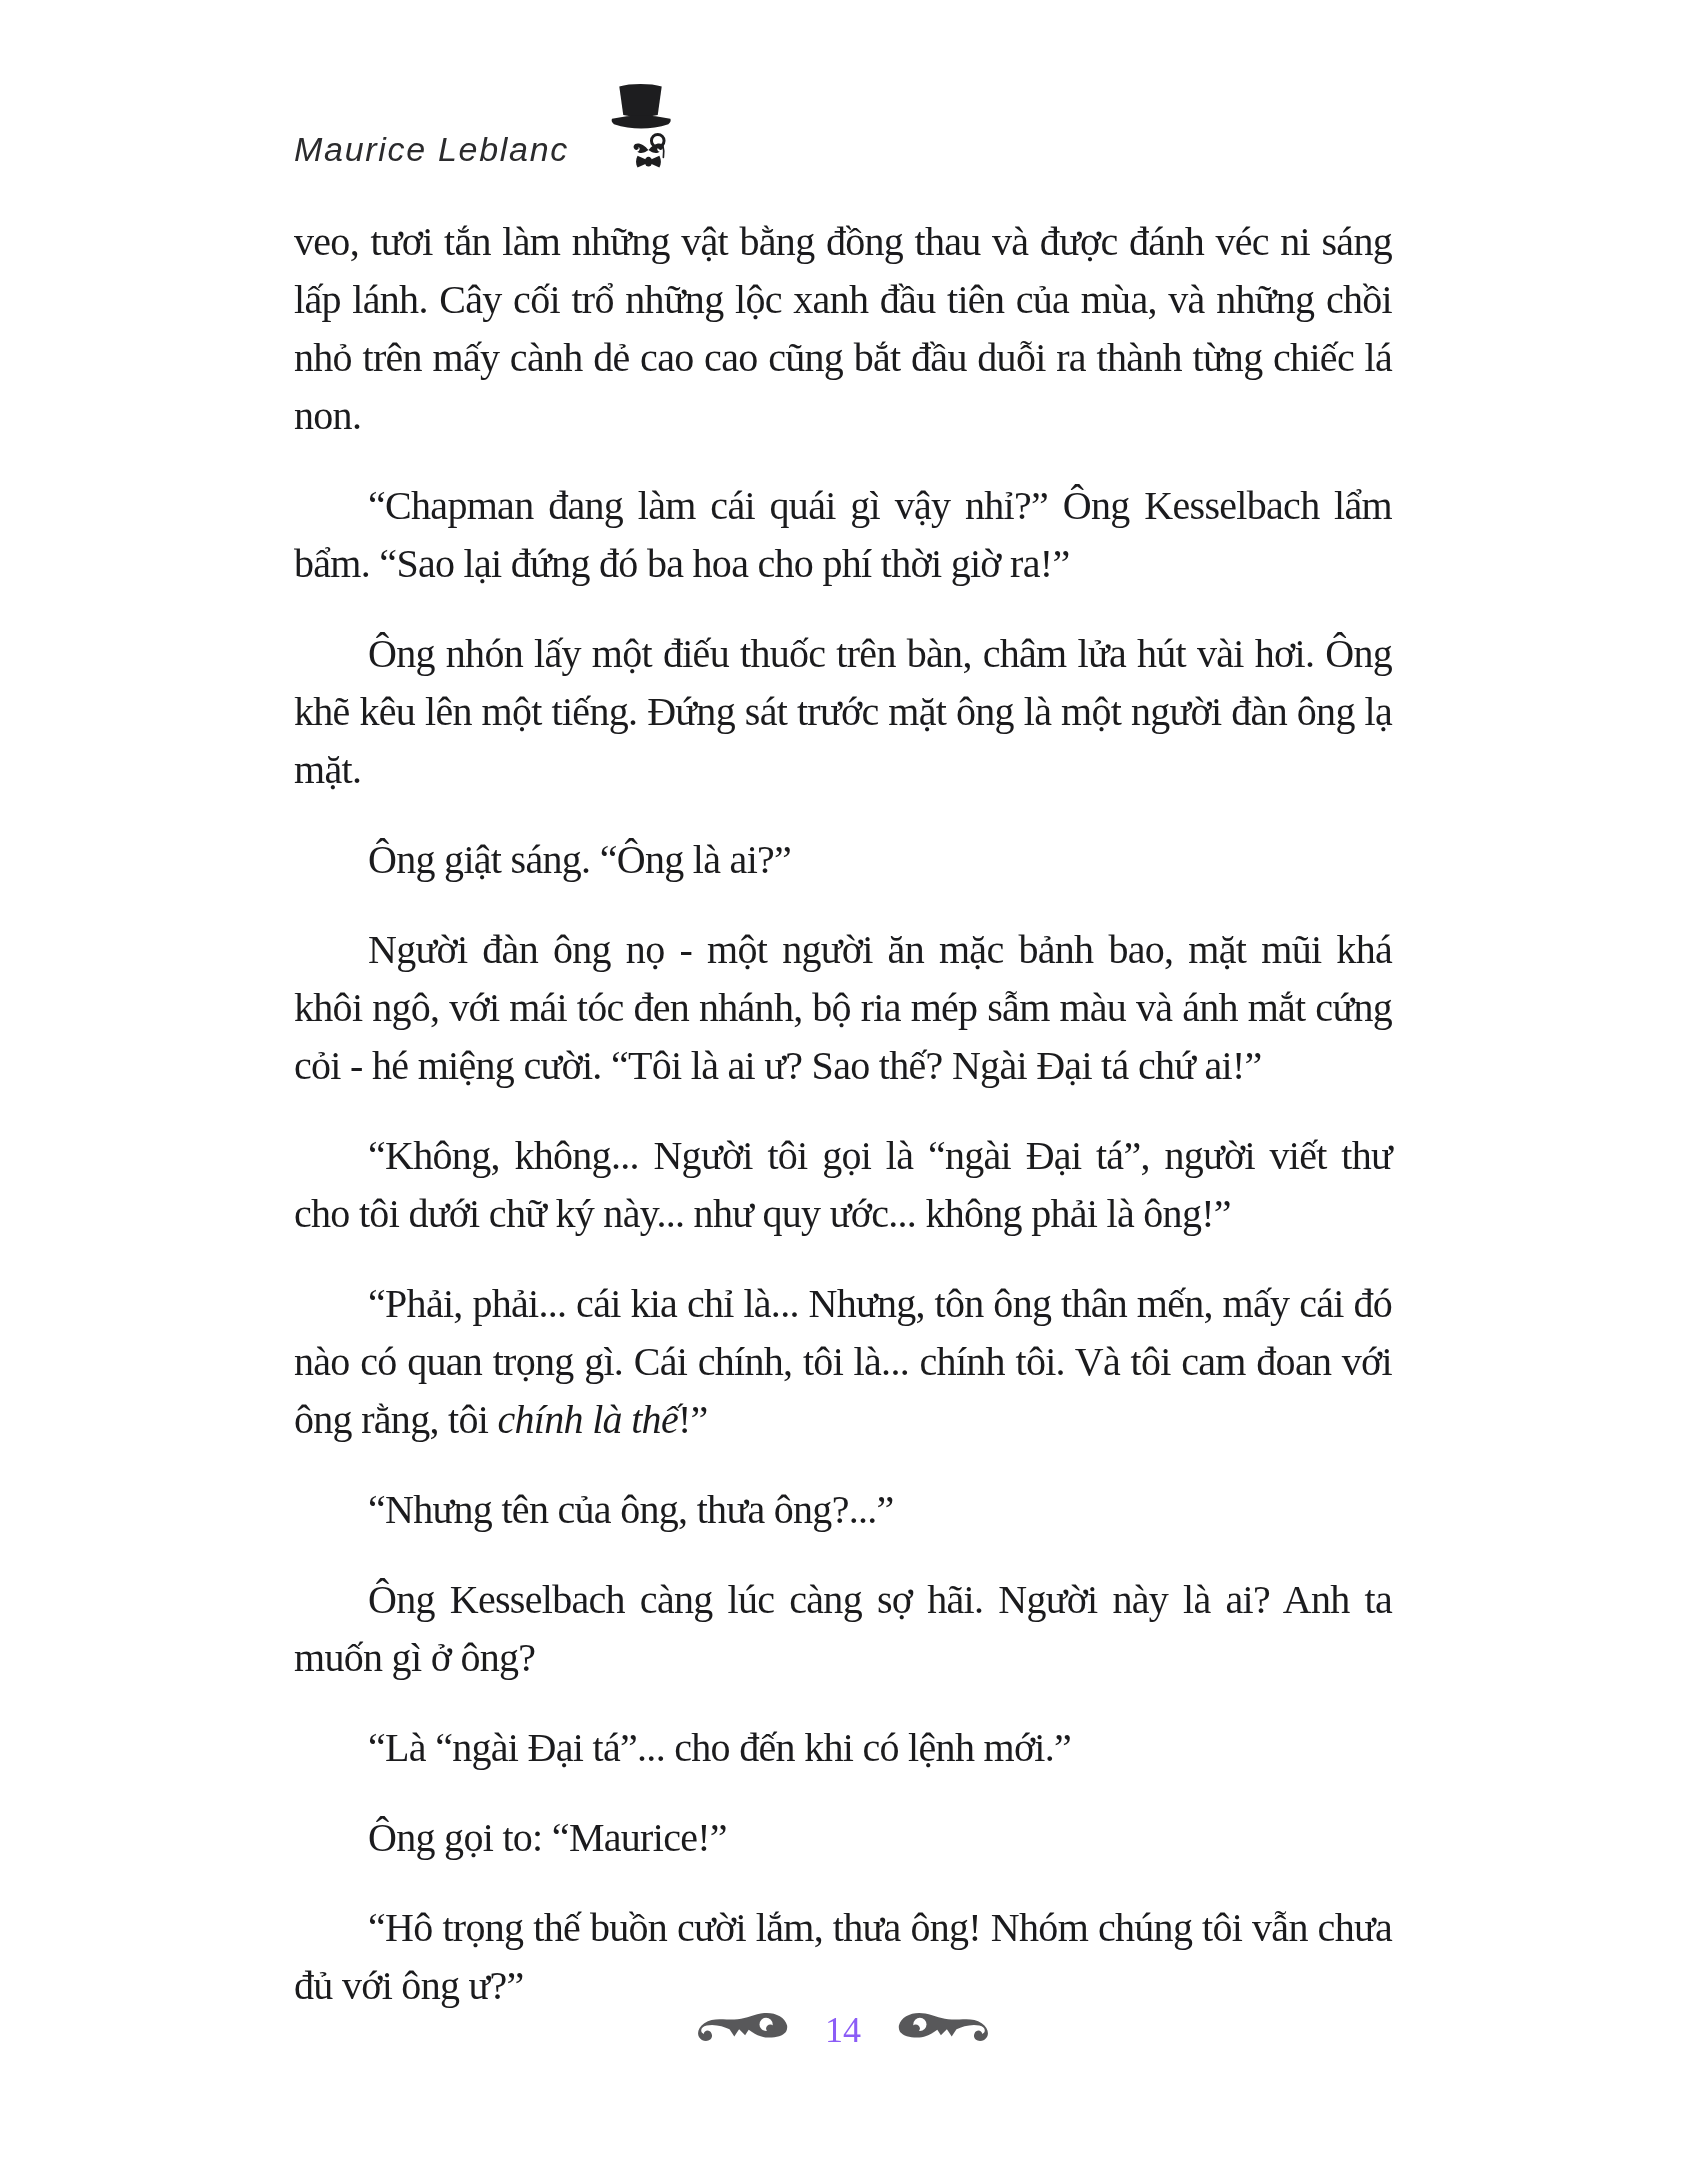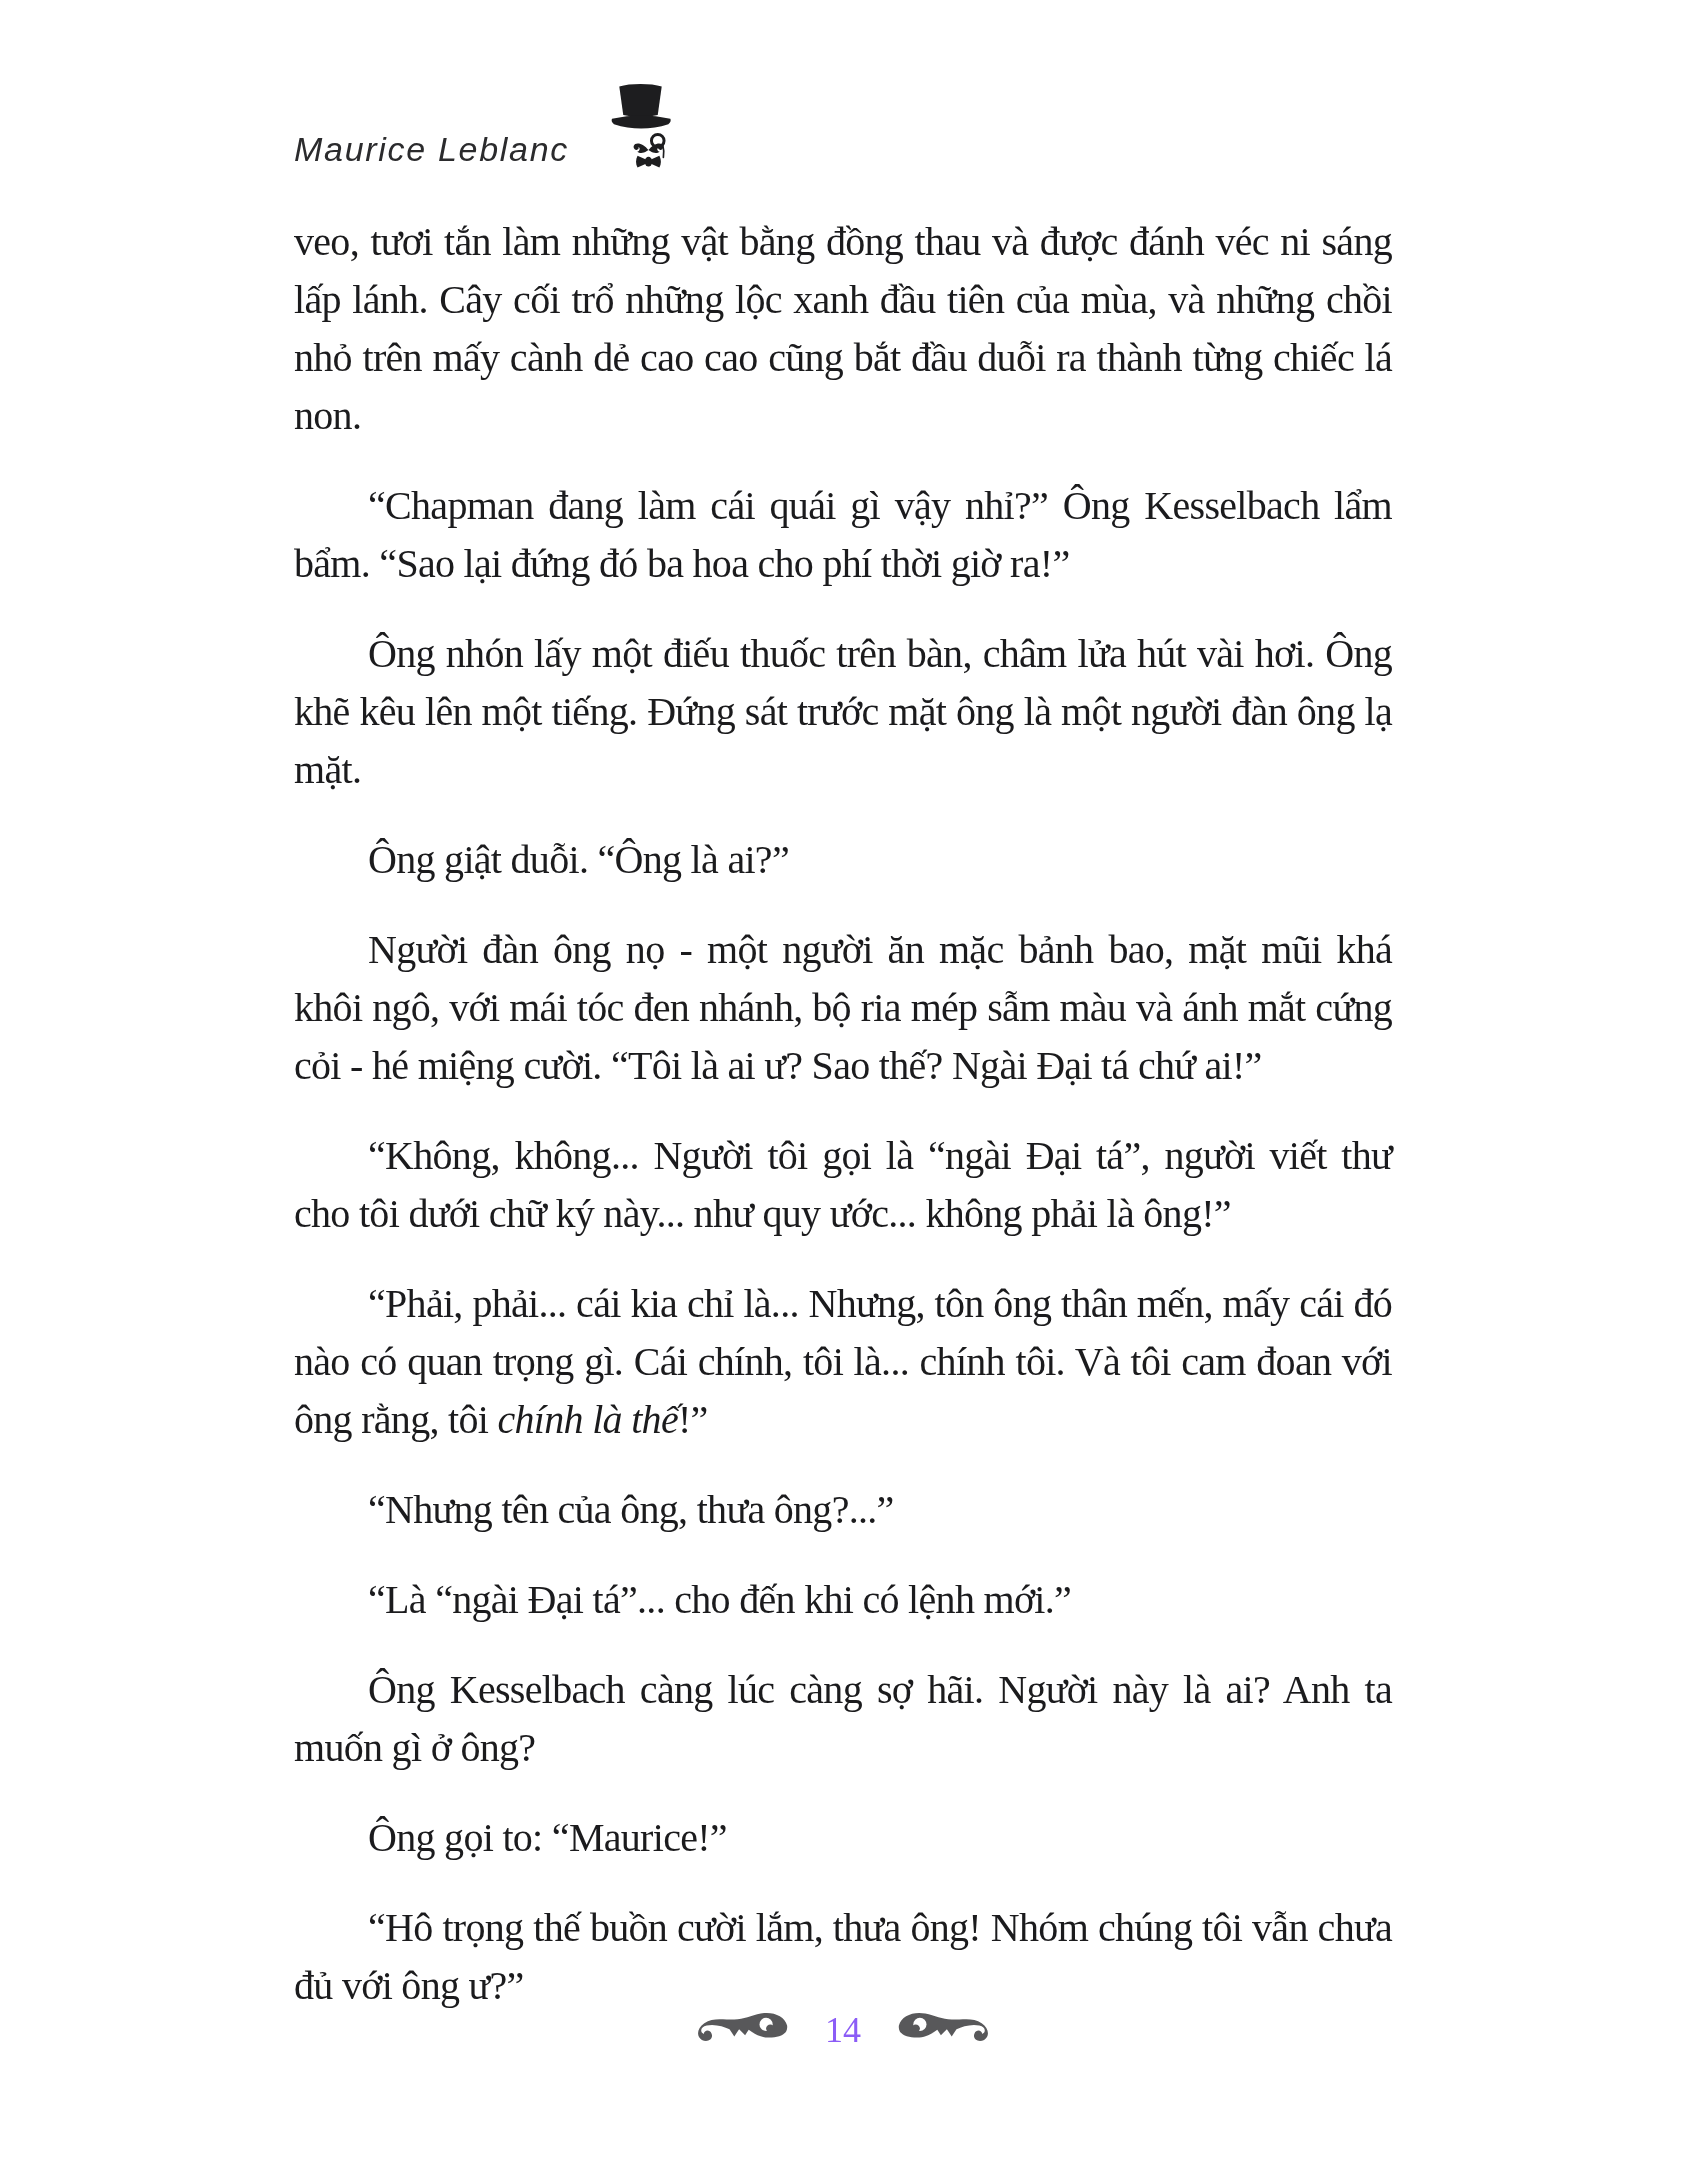--- a/index.html
+++ b/index.html
@@ -102,27 +102,27 @@
         <path d="M60 116 L74.5 109.5 C 77.5 115.5, 77.5 121.5, 74.5 127.5 L60 121 Z"></path>
         <ellipse cx="58" cy="118.5" rx="5.5" ry="7.5"></ellipse>
       </g>
     </g>
   </svg>
 
   <div class="body-text">
       <p class="para"><span>veo, tươi tắn làm những vật bằng đồng thau và được đánh véc ni sáng lấp lánh. Cây cối trổ những lộc xanh đầu tiên của mùa, và những chồi nhỏ trên mấy cành dẻ cao cao cũng bắt đầu duỗi ra thành từng chiếc lá non.</span></p>
       <p class="para indent"><span>“Chapman đang làm cái quái gì vậy nhỉ?” Ông Kesselbach lẩm bẩm. “Sao lại đứng đó ba hoa cho phí thời giờ ra!”</span></p>
       <p class="para indent"><span>Ông nhón lấy một điếu thuốc trên bàn, châm lửa hút vài hơi. Ông khẽ kêu lên một tiếng. Đứng sát trước mặt ông là một người đàn ông lạ mặt.</span></p>
-      <p class="para indent"><span>Ông giật duỗi. “Ông là ai?”</span></p>
+      <p class="para indent"><span>Ông giật sáng. “Ông là ai?”</span></p>
       <p class="para indent"><span>Người đàn ông nọ - một người ăn mặc bảnh bao, mặt mũi khá khôi ngô, với mái tóc đen nhánh, bộ ria mép sẫm màu và ánh mắt cứng cỏi - hé miệng cười. “Tôi là ai ư? Sao thế? Ngài Đại tá chứ ai!”</span></p>
       <p class="para indent"><span>“Không, không... Người tôi gọi là “ngài Đại tá”, người viết thư cho tôi dưới chữ ký này... như quy ước... không phải là ông!”</span></p>
       <p class="para indent"><span>“Phải, phải... cái kia chỉ là... Nhưng, tôn ông thân mến, mấy cái đó nào có quan trọng gì. Cái chính, tôi là... chính tôi. Và tôi cam đoan với ông rằng, tôi </span><span class="italic">chính là thế</span><span>!”</span></p>
       <p class="para indent"><span>“Nhưng tên của ông, thưa ông?...”</span></p>
+      <p class="para indent"><span>Ông Kesselbach càng lúc càng sợ hãi. Người này là ai? Anh ta muốn gì ở ông?</span></p>
       <p class="para indent"><span>“Là “ngài Đại tá”... cho đến khi có lệnh mới.”</span></p>
-      <p class="para indent"><span>Ông Kesselbach càng lúc càng sợ hãi. Người này là ai? Anh ta muốn gì ở ông?</span></p>
       <p class="para indent"><span>Ông gọi to: “Maurice!”</span></p>
       <p class="para indent"><span>“Hô trọng thế buồn cười lắm, thưa ông! Nhóm chúng tôi vẫn chưa đủ với ông ư?”</span></p>
     </div>
 
   <div class="footer">
     <svg class="flourish" viewBox="0 0 160 60" aria-hidden="true">
       <g fill="#58585a">
         <path d="M156 26
                  C 152 10, 132 2, 112 6
                  C 96 9, 84 16, 68 16

